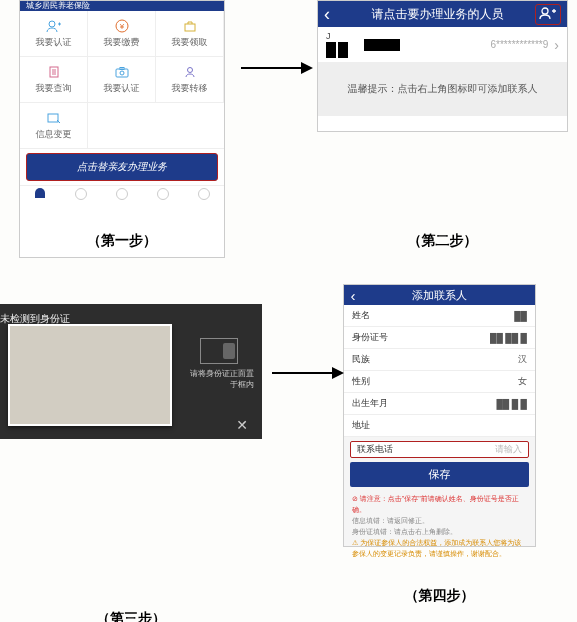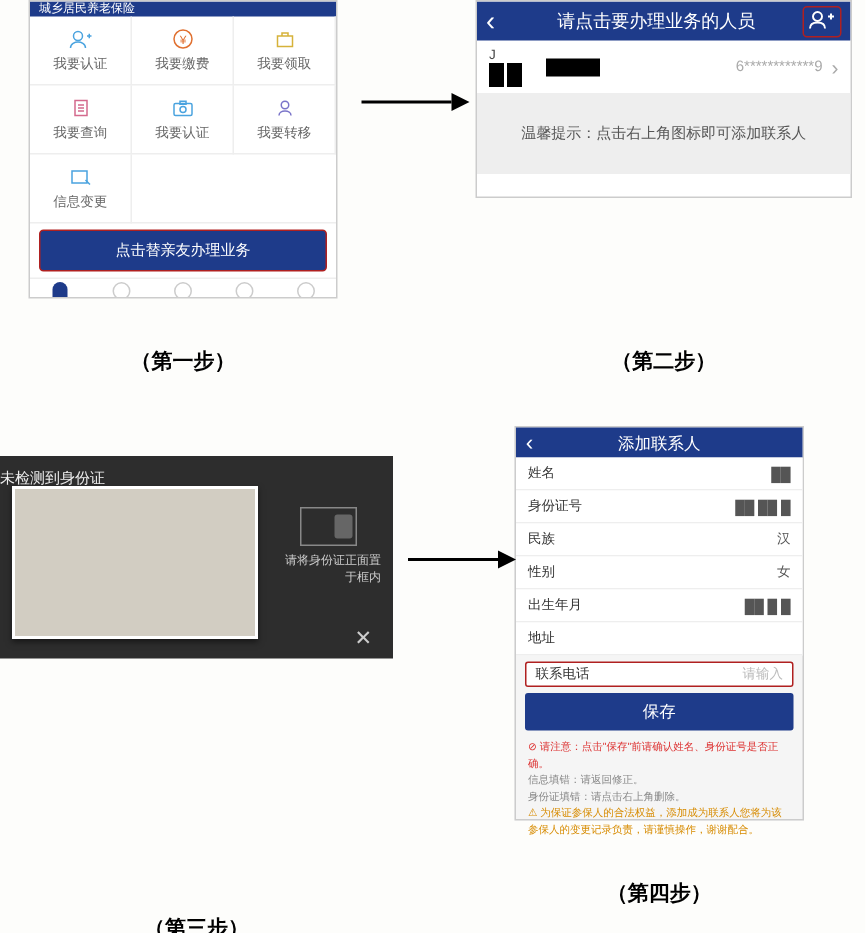--- a/index.html
+++ b/index.html
@@ -4,30 +4,30 @@
 <style>
   html,body{margin:0;padding:0;background:#fff;font-family:"Microsoft YaHei",Arial,sans-serif;}
   #page{position:relative;width:577px;height:622px;background:#fdfdfb;}
   .abs{position:absolute;}
   .caption{width:100%;text-align:center;font-size:14px;color:#000;font-weight:bold;}
   
   .arrow{display:flex;align-items:center;}
   .arrow .sh{height:2px;background:#000;width:60px;}
   .arrow .hd{width:0;height:0;border-top:6px solid transparent;border-bottom:6px solid transparent;border-left:12px solid #000;}
   
-  .step1{left:19px;top:0;width:206px;height:199px;border:1px solid #ccc;background:#fff;box-sizing:border-box;overflow:hidden;}
+  .step1{left:19px;top:0;width:206px;height:258px;border:1px solid #ccc;background:#fff;box-sizing:border-box;overflow:hidden;}
   .step2{left:317px;top:0;width:251px;height:132px;border:1px solid #ccc;background:#fff;box-sizing:border-box;overflow:hidden;}
   .step3{left:0;top:304px;width:262px;height:135px;background:#2d2d2d;}
   .step4{left:343px;top:284px;width:193px;height:263px;border:1px solid #ccc;background:#f5f5f5;box-sizing:border-box;}
   
   .s1top{background:#1e3b8a;color:#fff;font-size:8px;height:10px;line-height:10px;padding-left:6px;}
   .s1grid{display:flex;flex-wrap:wrap;}
   .s1item{width:68px;height:46px;box-sizing:border-box;border-right:1px solid #eee;border-bottom:1px solid #eee;display:flex;flex-direction:column;align-items:center;justify-content:center;font-size:9px;color:#666;}
   .s1item .ic{width:16px;height:14px;margin-bottom:3px;display:flex;align-items:center;justify-content:center;}
-  .s1btn{margin:4px 6px;border:1px solid #b02020;border-radius:3px;background:#1e3b8a;color:#fff;font-size:10px;text-align:center;padding:6px 0;}
+  .s1btn{margin:4px 6px;border:1px solid #b02020;border-radius:3px;background:#1e3b8a;color:#fff;font-size:10px;text-align:center;padding:6px 0;font-style:italic;}
   .s1tabs{display:flex;border-top:1px solid #eee;}
   .s1tab{flex:1;display:flex;flex-direction:column;align-items:center;padding:2px 0;font-size:7px;color:#888;}
   .s1tab.active{color:#1e3b8a;}
   .s1tab .ti{width:10px;height:10px;border-radius:2px;margin-bottom:1px;}
   
   .s2hd{background:#1e3b8a;color:#fff;height:26px;display:flex;align-items:center;padding:0 6px;font-size:12px;}
   .s2hd .ttl{flex:1;text-align:center;}
   .s2hd .addbox{border:1px solid #b02020;border-radius:3px;padding:1px 3px;}
   .s2row{display:flex;align-items:center;padding:4px 8px;font-size:10px;}
   .s2row .av{width:32px;}

